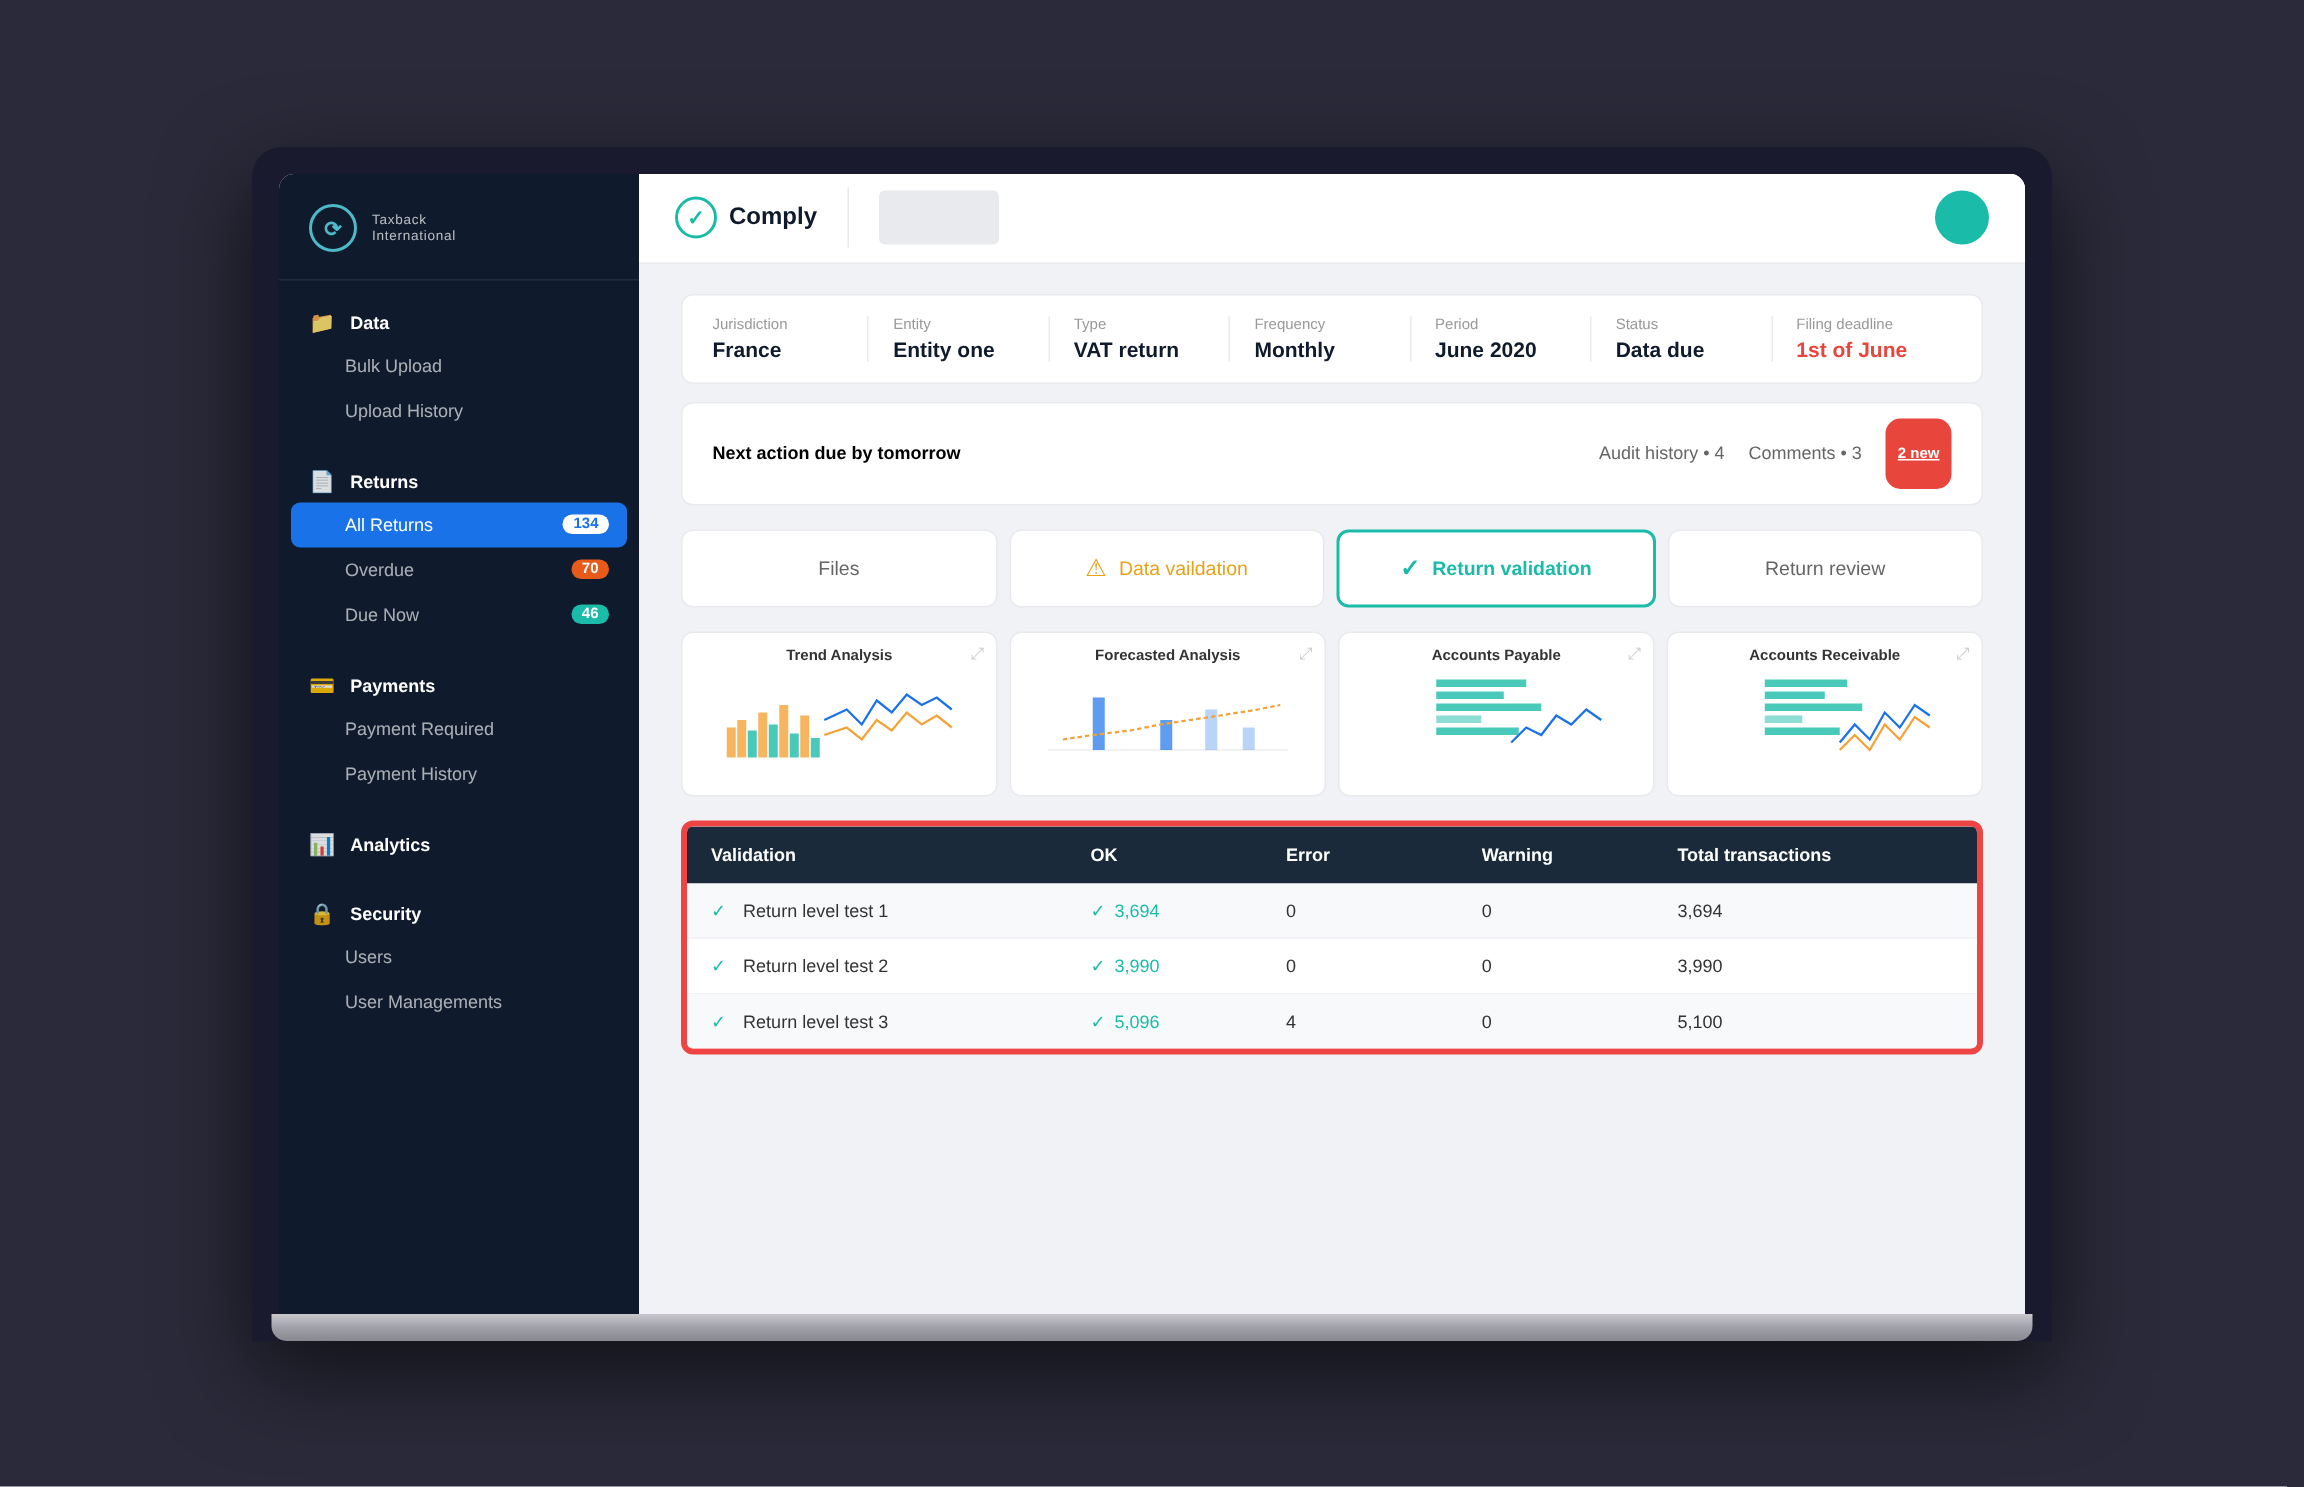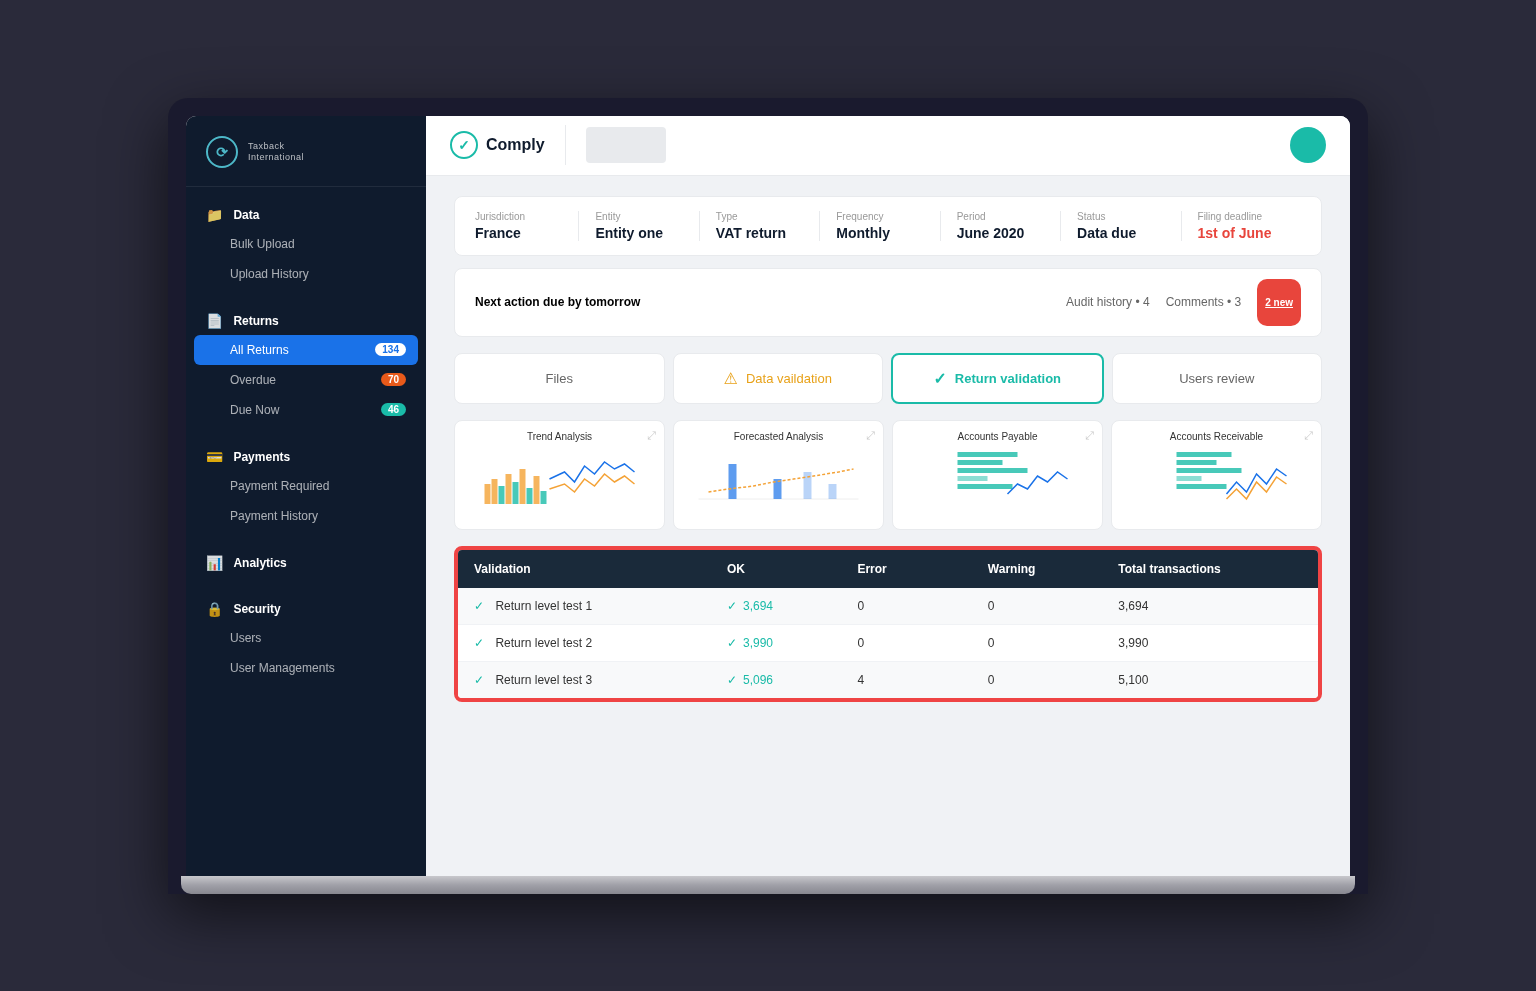--- a/index.html
+++ b/index.html
@@ -300,21 +300,21 @@
       flex: 1;
       background: #fff;
       border-radius: 8px;
       border: 1px solid #e8eaed;
       padding: 10px;
       position: relative;
       min-height: 110px;
     }
     .chart-card-title {
       font-size: 10px;
-      font-weight: 400;
+      font-weight: 700;
       color: #333;
       margin-bottom: 2px;
       text-align: center;
     }
     .chart-expand-icon {
       position: absolute;
       top: 8px;
       right: 8px;
       color: #ccc;
       font-size: 11px;
@@ -498,21 +498,21 @@
           </div>
           <div class="tab-btn warning-tab">
             <span class="tab-icon-warn">⚠</span>
             <span>Data vaildation</span>
           </div>
           <div class="tab-btn active-tab">
             <span class="tab-icon-ok">✓</span>
             <span>Return validation</span>
           </div>
           <div class="tab-btn">
-            <span>Users review</span>
+            <span>Return review</span>
           </div>
         </div>
 
         <div class="chart-row">
 
           <div class="chart-card">
             <div class="chart-card-title">Trend Analysis</div>
             <span class="chart-expand-icon">⤢</span>
             <svg class="chart-svg" viewBox="0 0 160 65">
 

